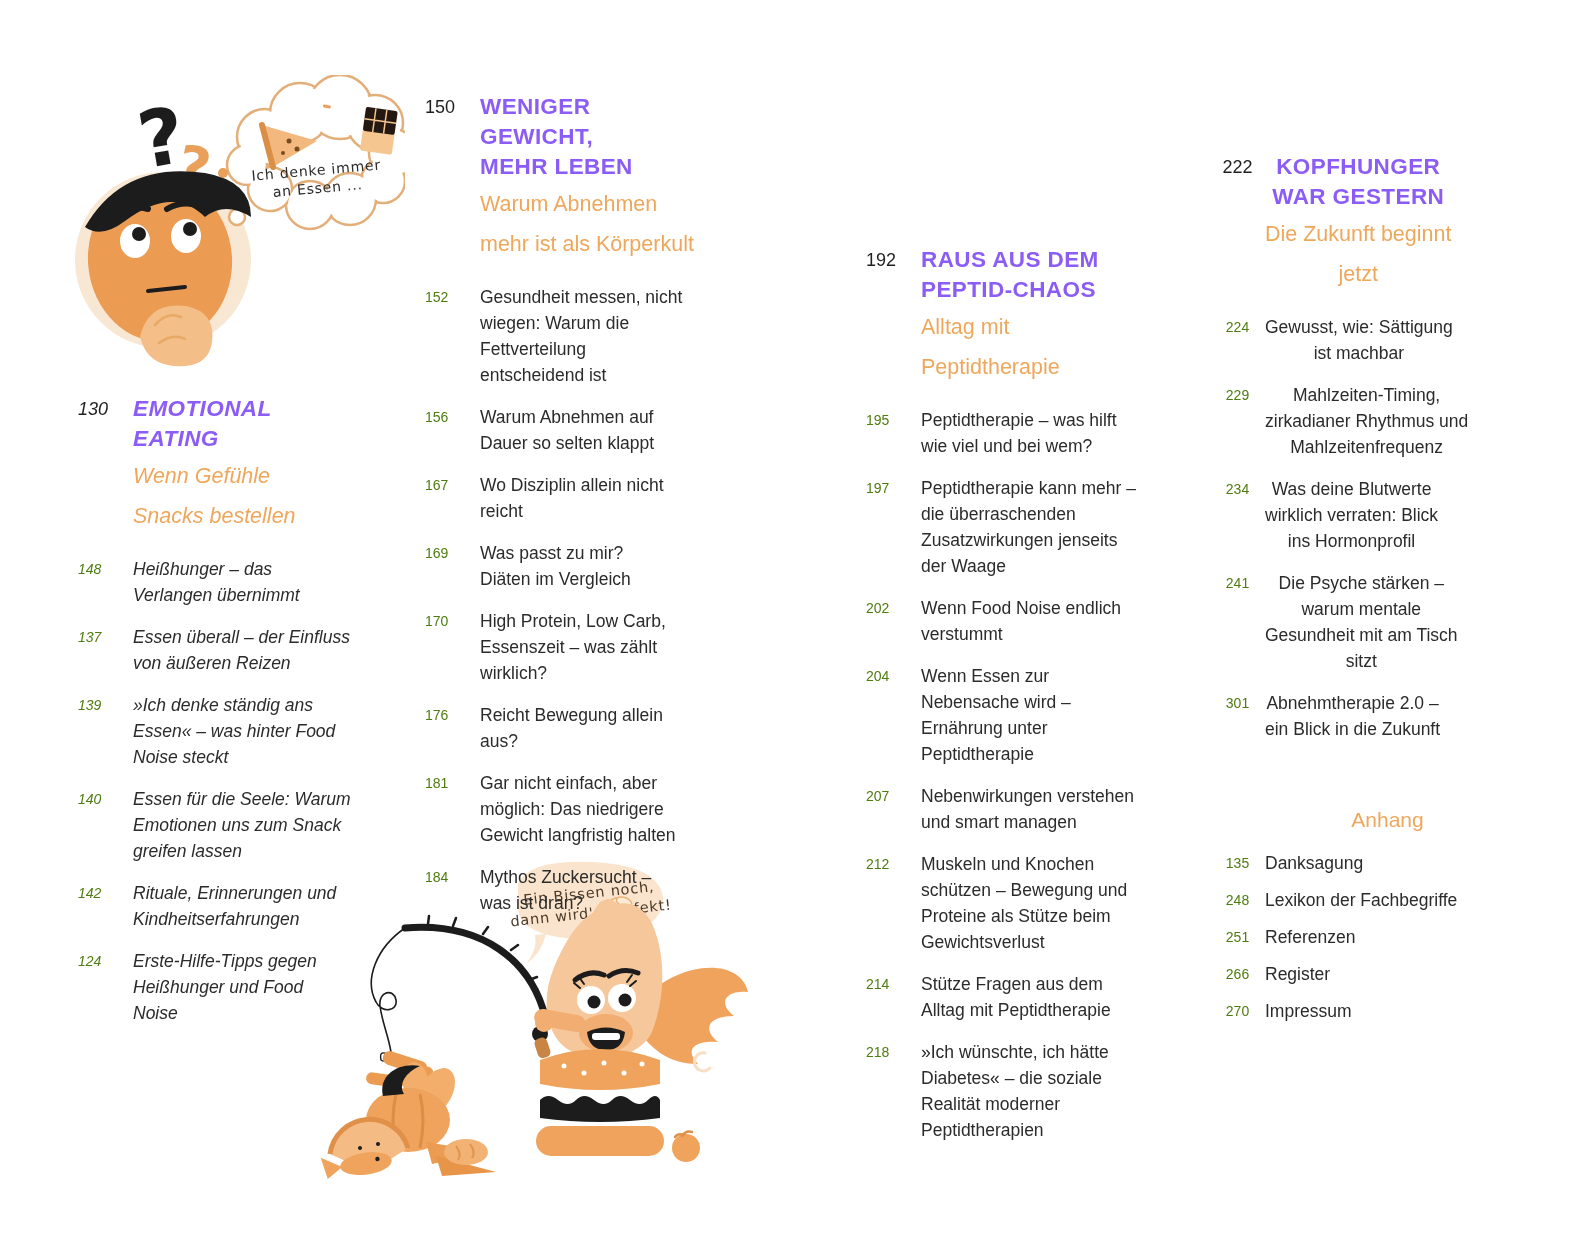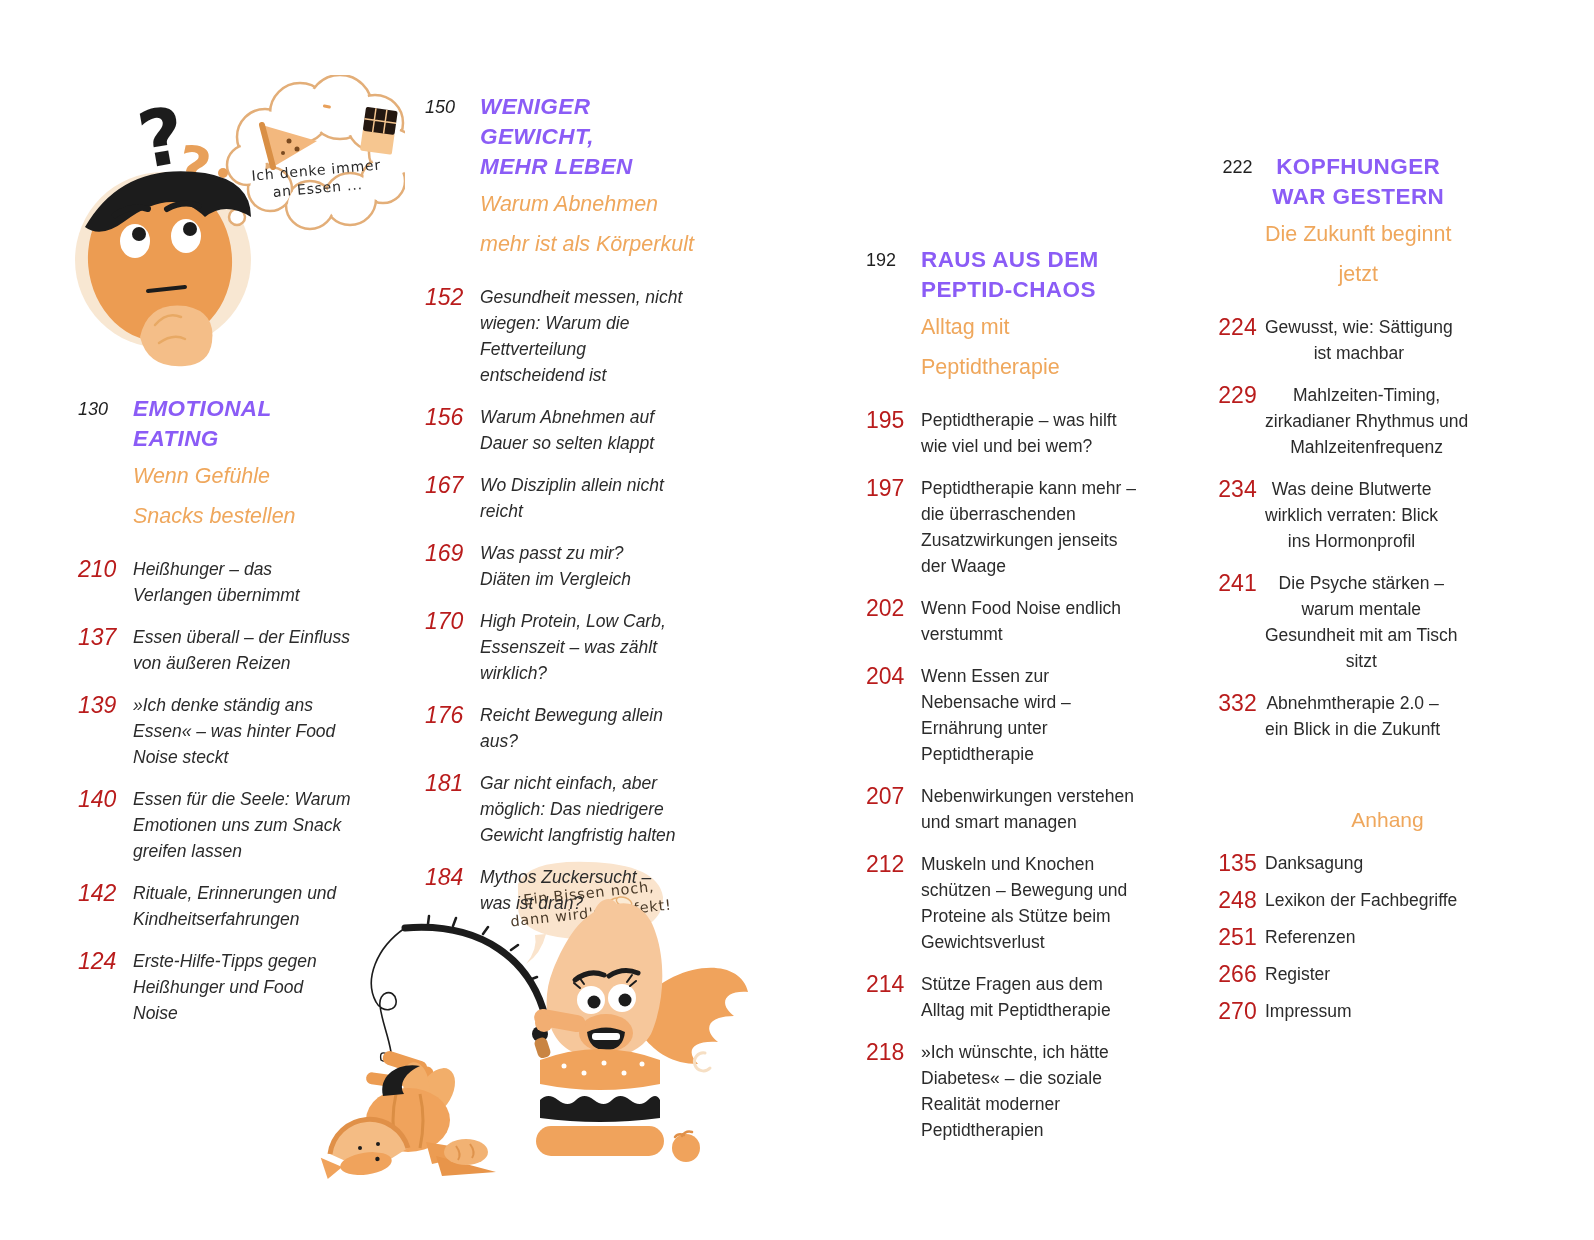--- a/index.html
+++ b/index.html
@@ -6,21 +6,21 @@
   .page{
     position:relative;width:1594px;height:1240px;background:#ffffff;overflow:hidden;
     font-family:"Liberation Sans", sans-serif;color:#2b2b2b;
   }
   .col{position:absolute;}
   .chapter{display:flex;margin-bottom:20px;}
   .ch-num{width:55px;flex-shrink:0;font-size:18px;line-height:30px;color:#1f1f1f;}
   .ch-title{font-size:22.5px;line-height:30px;font-weight:bold;color:#8b5cf6;letter-spacing:.4px;white-space:pre-line;}
   .ch-sub{font-size:21.5px;line-height:40px;color:#EFA75C;white-space:pre-line;margin-top:2px;}
   .row{display:flex;margin-bottom:16px;}
-  .num{width:55px;flex-shrink:0;font-size:23px;line-height:26px;color:#b91c1c;}
+  .num{width:55px;flex-shrink:0;font-size:14px;line-height:26px;color:#4d7c0f;}
   .txt{font-size:17.5px;line-height:26px;white-space:pre-line;color:#2b2b2b;max-width:250px;}
   .appendix-heading{font-size:21px;line-height:28px;color:#EFA75C;margin:64px 0 16px 55px;}
   .appendix .row{margin-bottom:11px;}
   .illus{position:absolute;}
   svg text.hand{font-family:"DejaVu Sans", sans-serif;letter-spacing:.8px;}
 </style>
 </head>
 <body>
 
 <div class="page">
@@ -192,21 +192,21 @@
     <div class="chapter">
       <div class="ch-num">130</div>
       <div>
         <div class="ch-title">EMOTIONAL
 EATING</div>
         <div class="ch-sub">Wenn Gefühle
 Snacks bestellen</div>
       </div>
     </div>
     <div class="row">
-      <div class="num">210</div>
+      <div class="num">148</div>
       <div class="txt">Heißhunger – das
 Verlangen übernimmt</div>
     </div>
     <div class="row">
       <div class="num">137</div>
       <div class="txt">Essen überall – der Einfluss
 von äußeren Reizen</div>
     </div>
     <div class="row">
       <div class="num">139</div>
@@ -226,21 +226,21 @@
 Kindheitserfahrungen</div>
     </div>
     <div class="row">
       <div class="num">124</div>
       <div class="txt">Erste-Hilfe-Tipps gegen
 Heißhunger und Food
 Noise</div>
     </div>
   </div>
 
-  <div class="col" style="left:425px;top:92px;width:300px;font-style:italic;">
+  <div class="col" style="left:425px;top:92px;width:300px;">
     <div class="chapter">
       <div class="ch-num">150</div>
       <div>
         <div class="ch-title">WENIGER
 GEWICHT,
 MEHR LEBEN</div>
         <div class="ch-sub">Warum Abnehmen
 mehr ist als Körperkult</div>
       </div>
     </div>
@@ -378,21 +378,21 @@
 ins Hormonprofil</div>
     </div>
     <div class="row">
       <div class="num">241</div>
       <div class="txt">Die Psyche stärken –
 warum mentale
 Gesundheit mit am Tisch
 sitzt</div>
     </div>
     <div class="row">
-      <div class="num">332</div>
+      <div class="num">301</div>
       <div class="txt">Abnehmtherapie 2.0 –
 ein Blick in die Zukunft</div>
     </div>
 
     <div class="appendix">
       <div class="appendix-heading">Anhang</div>
       <div class="row">
         <div class="num">135</div>
         <div class="txt">Danksagung</div>
       </div>

